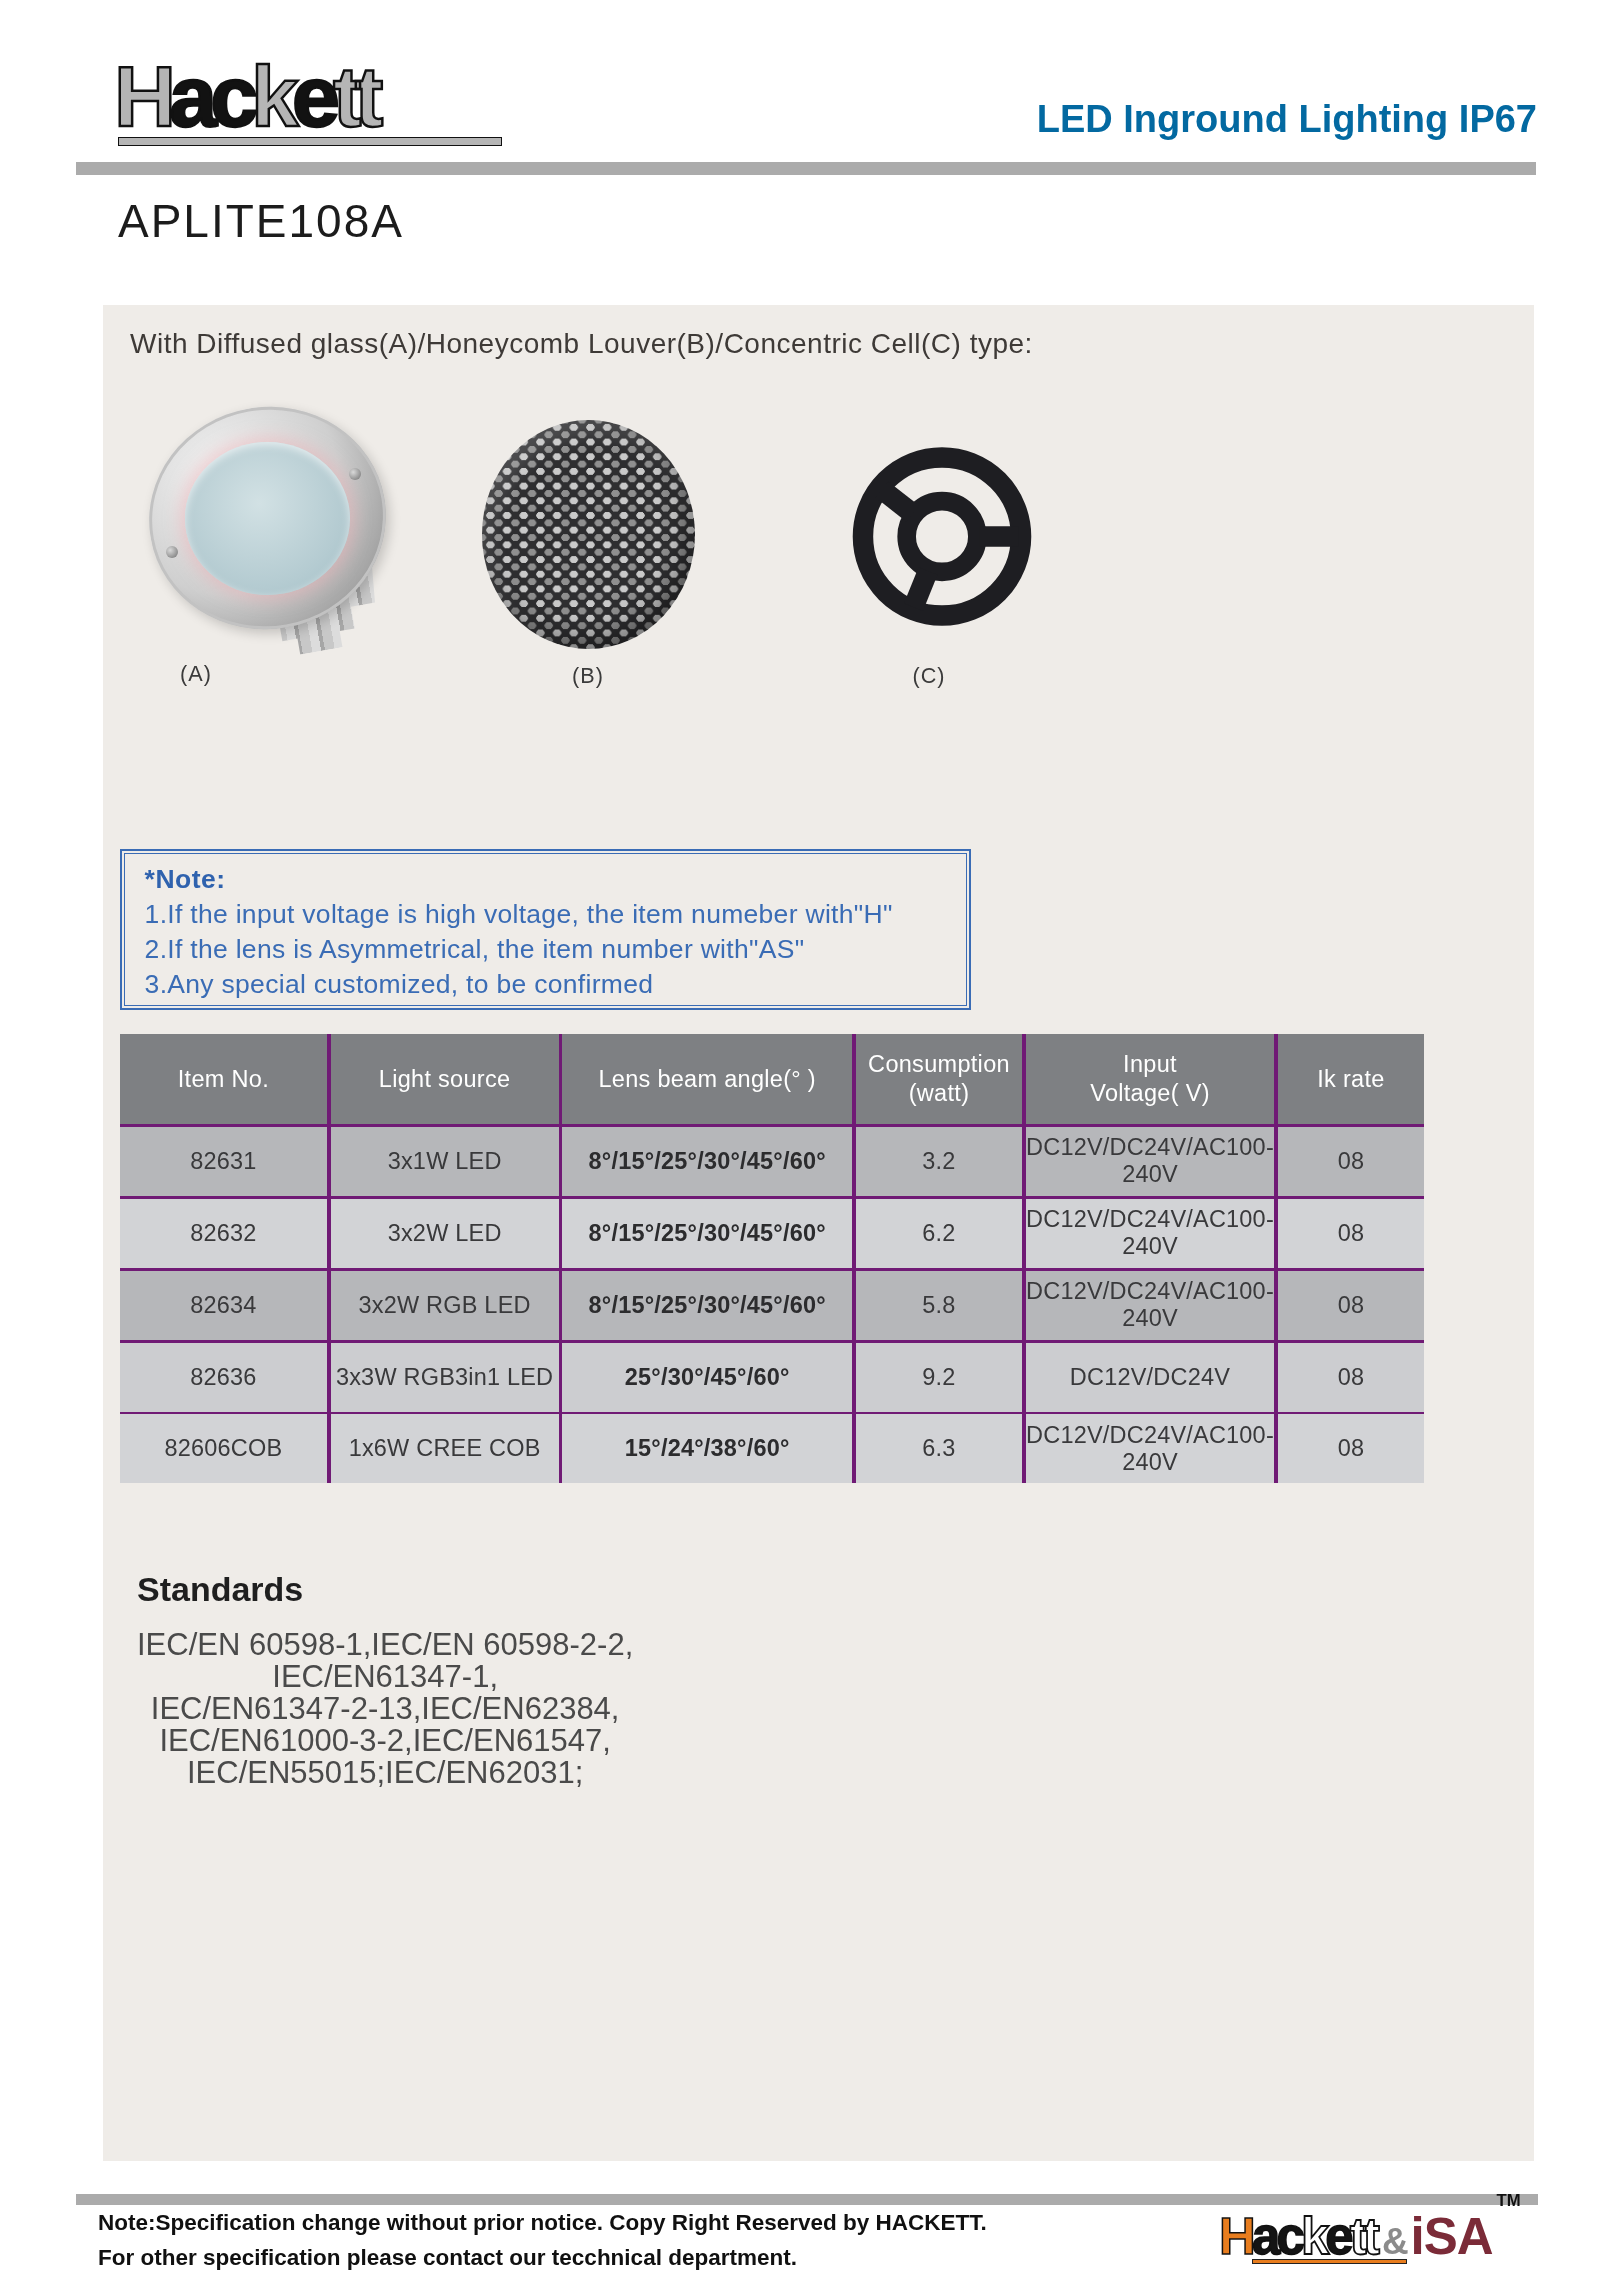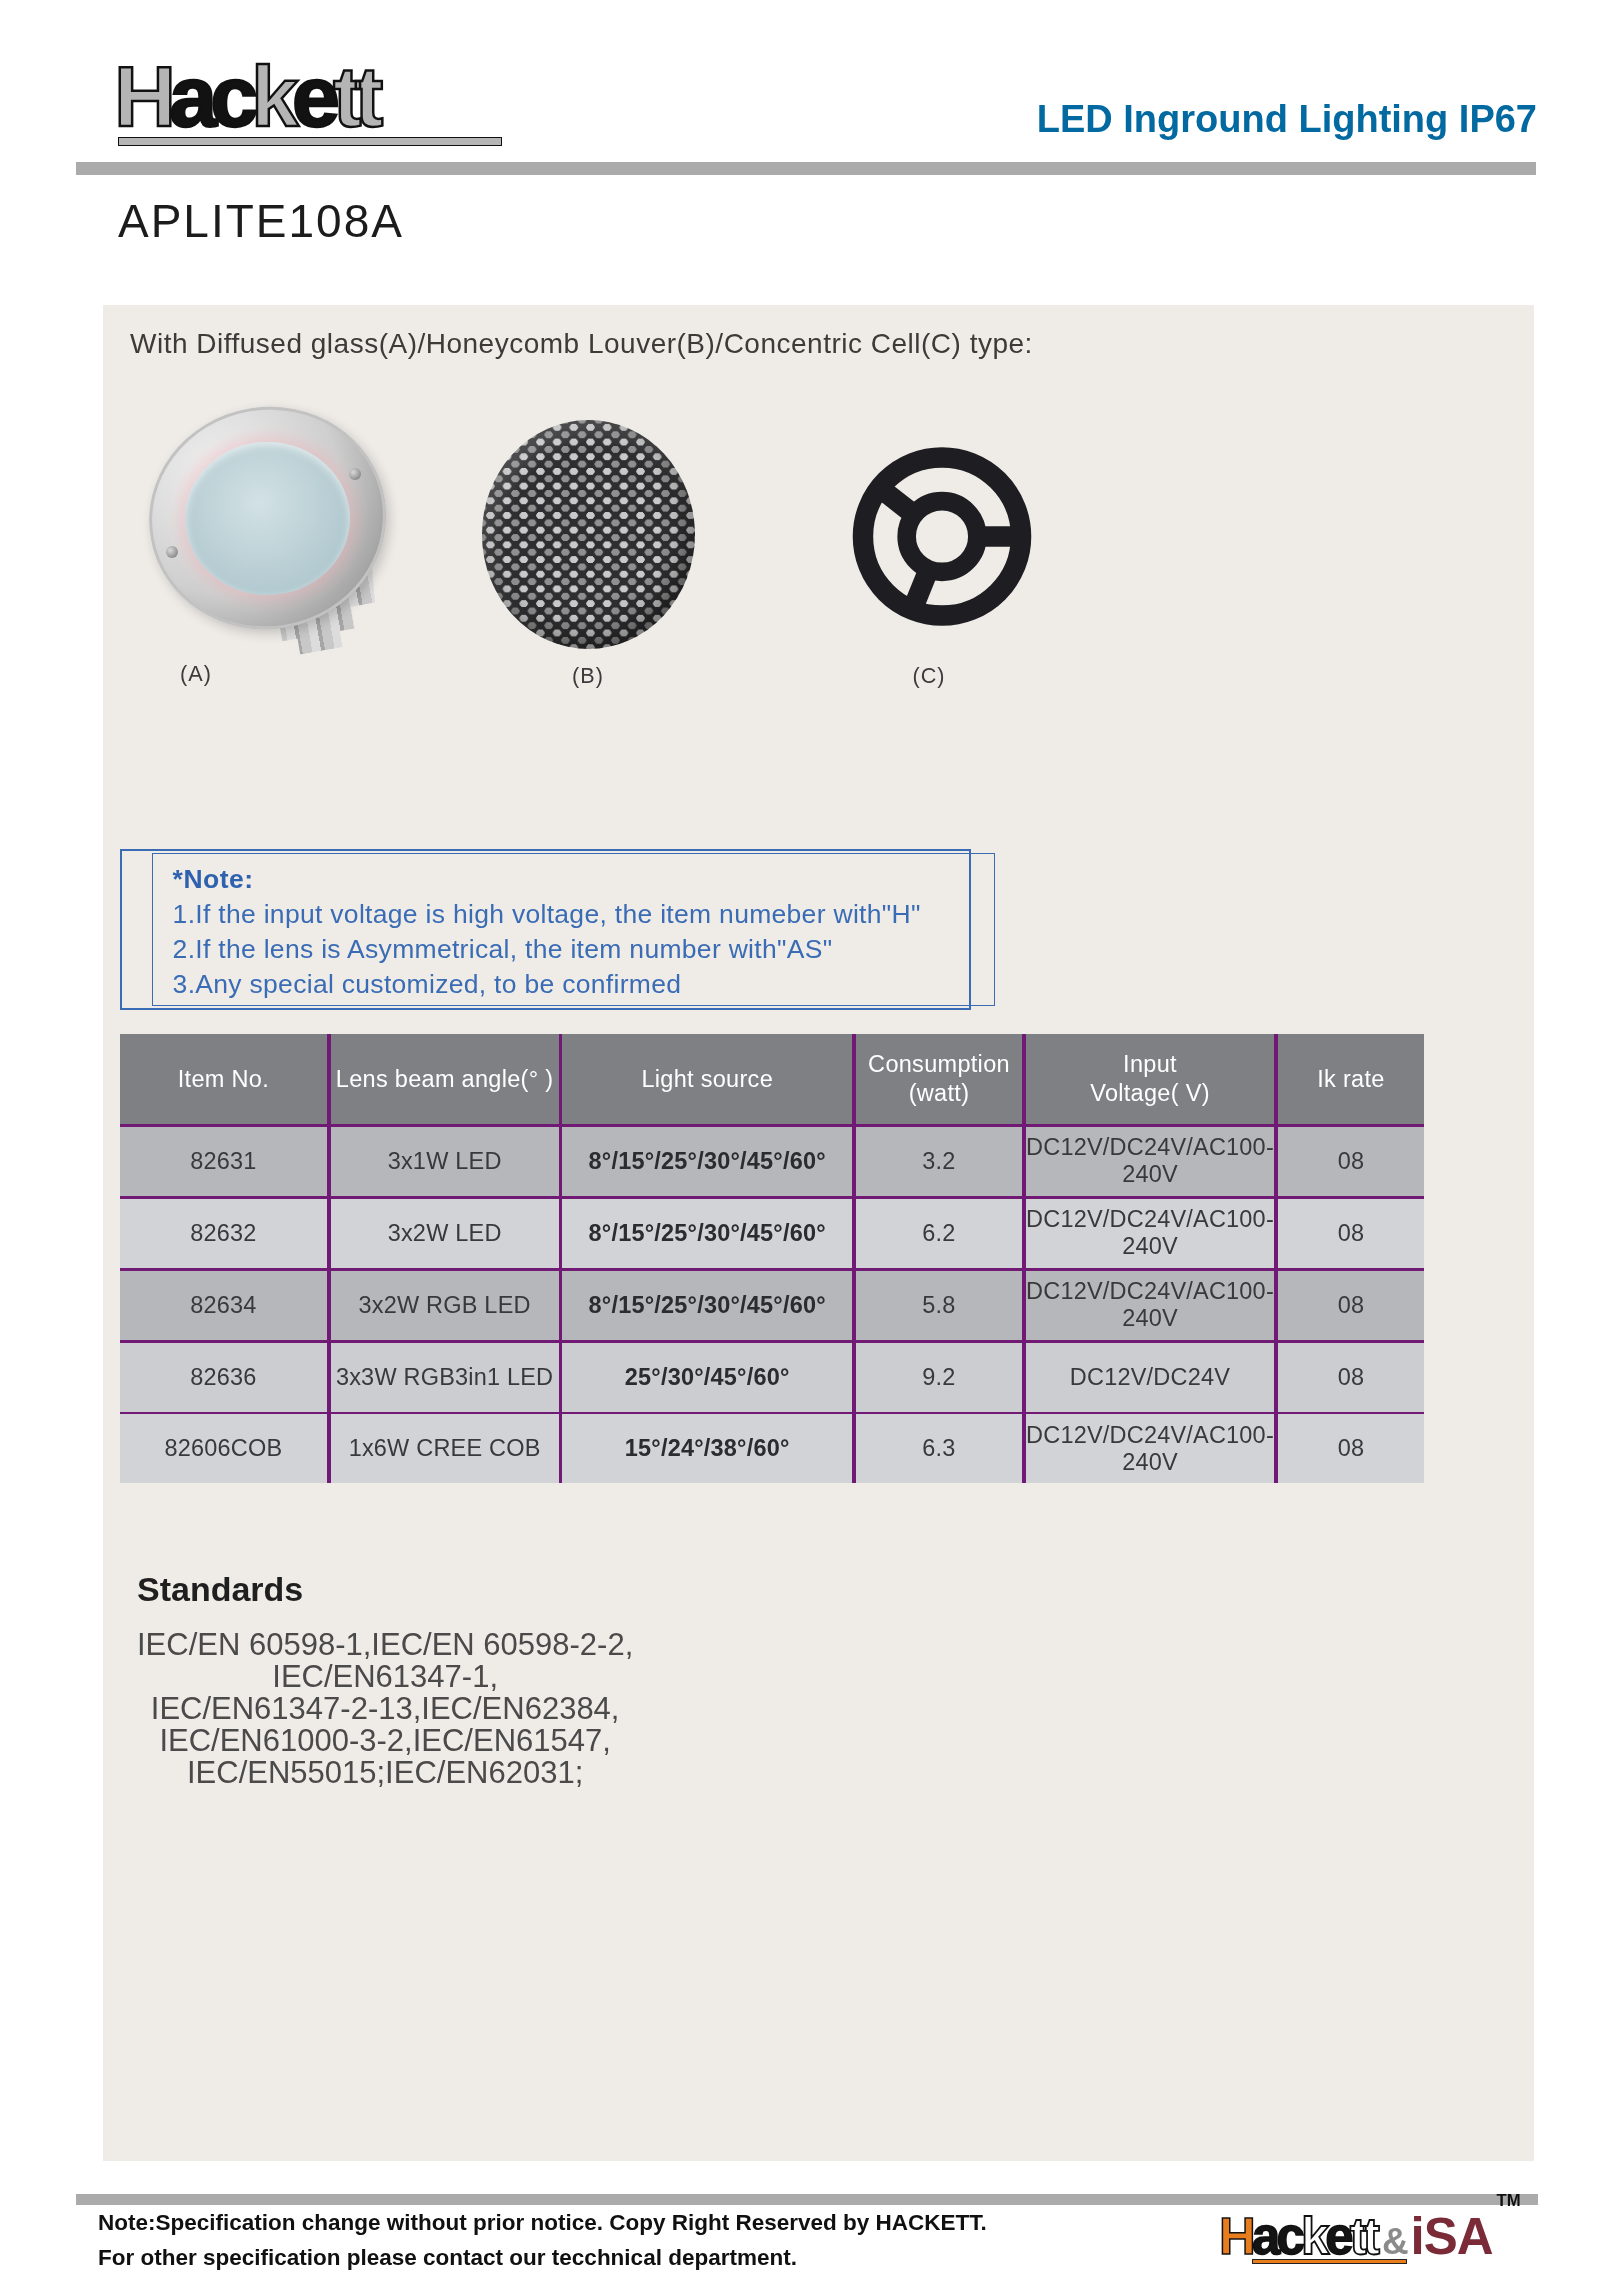--- a/index.html
+++ b/index.html
@@ -45,21 +45,21 @@
   
   .cellC { position:absolute; left:849px; top:441px; width:186px; height:191px; }
 
   .img-label { position:absolute; width:78px; text-align:center; font-size:21.6px; color:#3b3b3b; letter-spacing:1px; }
   .lblA { left:157px; top:661px; }
   .lblB { left:549px; top:663px; }
   .lblC { left:890px; top:663px; }
 
   
   .note-box { position:absolute; left:120px; top:849px; width:851px; height:161px; border:2px solid #3a6cb5; padding:2px; background:#efece8; }
-  .note-inner { width:100%; height:100%; border:1.5px solid #3a6cb5; padding:9.8px 0 0 19.6px;margin-left:28px; }
+  .note-inner { width:100%; height:100%; border:1.5px solid #3a6cb5; padding:9.8px 0 0 19.6px; }
   .note-title { font-size:26.5px; font-weight:700; color:#2f62ae; letter-spacing:0.5px; margin-bottom:2px; }
   .note-line { font-size:26.5px; color:#3a6cb5; line-height:35px; letter-spacing:0.3px; }
 
   
   .spec-table { position:absolute; left:120px; top:1034px; width:1304px;
      display:grid; grid-template-columns:215fr 237fr 301fr 173fr 253fr 152fr;
      grid-template-rows:90px repeat(5,69px); gap:2.9px 3.9px; background:#701a75; }
   .th { background:#7e8083; color:#ffffff; font-size:23.5px; display:flex; align-items:center; justify-content:center;
      text-align:center; white-space:pre-line; line-height:29px; letter-spacing:0.3px; }
   .td { font-size:23.5px; color:#39393b; display:flex; align-items:center; justify-content:center; text-align:center; letter-spacing:0.2px; }
@@ -132,22 +132,22 @@
     <div class="note-inner">
       <div class="note-title">*Note:</div>
       <div class="note-line">1.If the input voltage is high voltage, the item numeber with"H"</div>
       <div class="note-line">2.If the lens is Asymmetrical, the item number with"AS"</div>
       <div class="note-line">3.Any special customized, to be confirmed</div>
     </div>
   </div>
 
   <div class="spec-table">
     <div class="th">Item No.</div>
+    <div class="th">Light source</div>
     <div class="th">Lens beam angle(° )</div>
-    <div class="th">Light source</div>
     <div class="th">Consumption
 (watt)</div>
     <div class="th">Input
 Voltage( V)</div>
     <div class="th">Ik rate</div>
 
     <div class="td row-dark">82631</div>
     <div class="td row-dark">3x1W LED</div>
     <div class="td row-dark angle">8°/15°/25°/30°/45°/60°</div>
     <div class="td row-dark">3.2</div>

